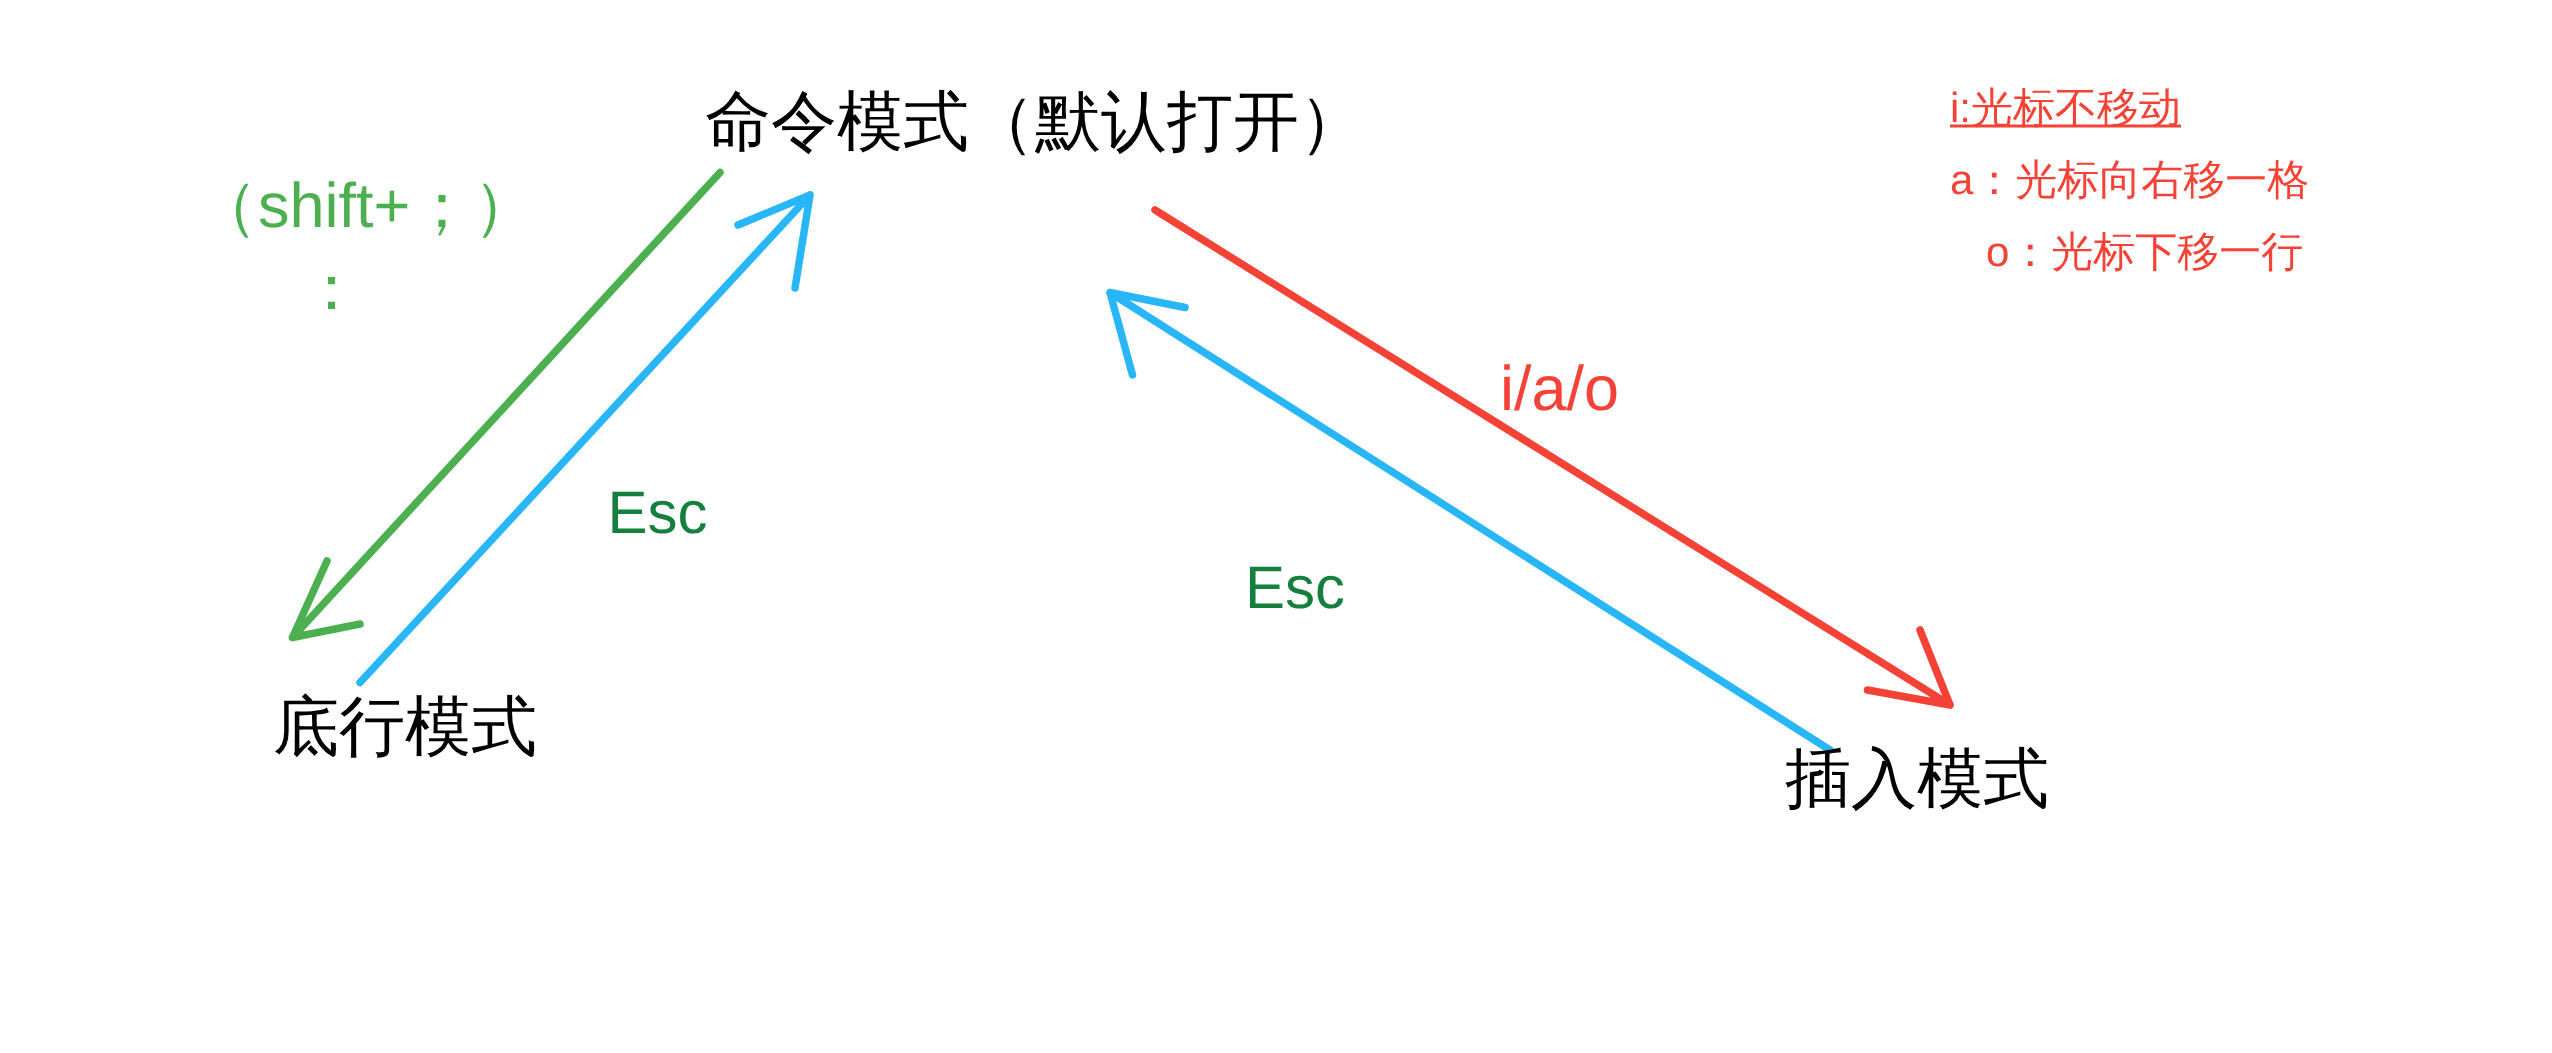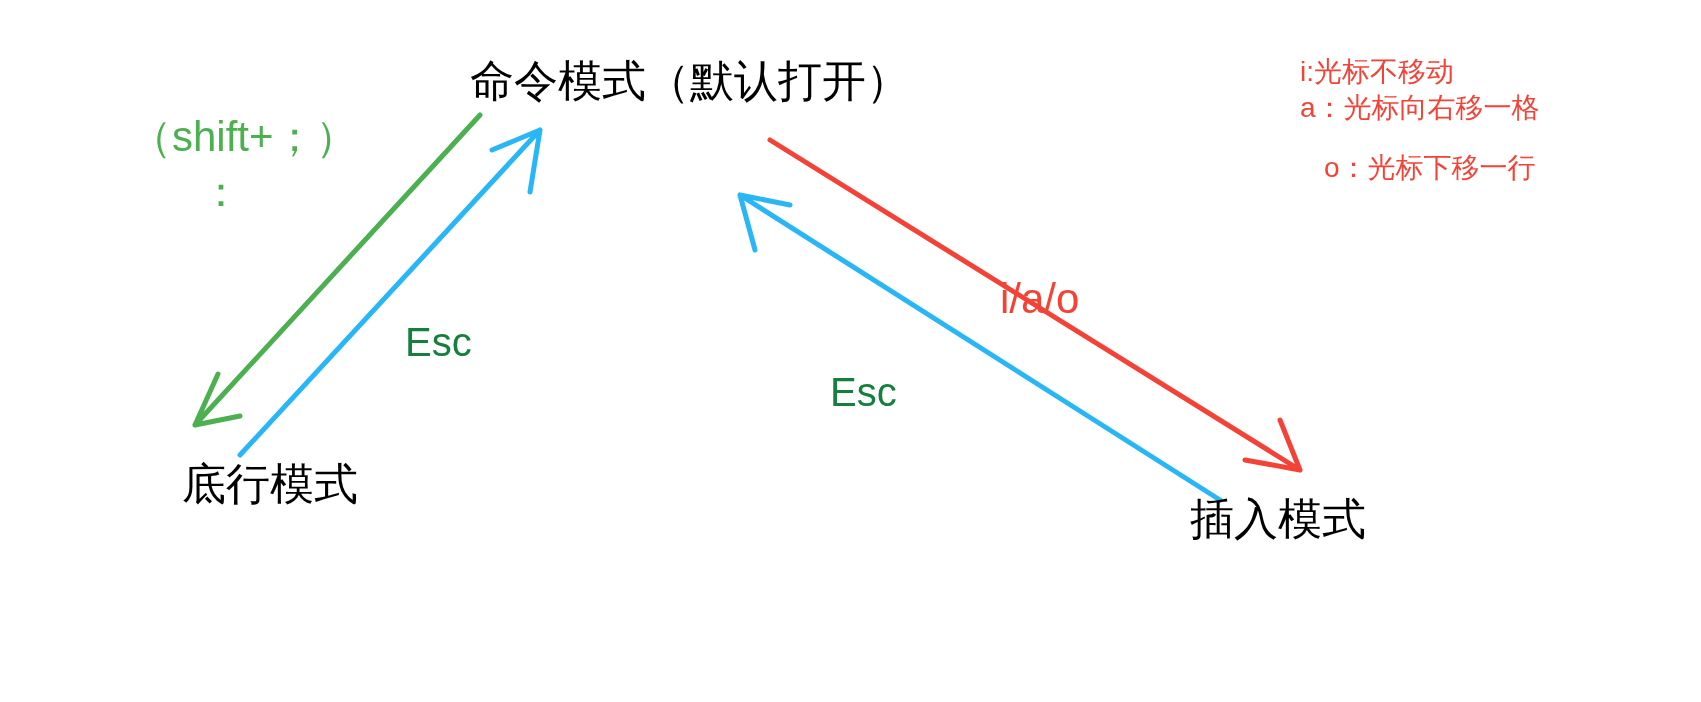--- a/index.html
+++ b/index.html
@@ -23,21 +23,20 @@
       color: #4caf50;
       margin-top: 14px;
     }
     .blue-label {
       font-size: 40px;
       color: #15803d;
     }
     .red-label {
       font-size: 42px;
       color: #f44336;
-      margin-top: 40px;
     }
     .note-label {
       font-size: 28px;
       color: #f44336;
       line-height: 1.6;
     }
     svg.overlay {
       position: absolute;
       top: 0;
       left: 0;
@@ -68,15 +67,15 @@
 
 <div class="label green-label" style="left:130px; top:95px;">（shift+；）</div>
 <div class="label green-label" style="left:200px; top:150px;">：</div>
 
 <div class="label blue-label" style="left:405px; top:320px;">Esc</div>
 
 <div class="label blue-label" style="left:830px; top:370px;">Esc</div>
 
 <div class="label red-label" style="left:1000px; top:235px;">i/a/o</div>
 
-<div class="label note-label" style="left:1300px; top:50px;">i:光标不移动</div>
-<div class="label note-label" style="left:1300px; top:86px;">a：光标向右移一格</div>
+<div class="label note-label" style="left:1300px; top:50px;text-decoration:underline;">i:光标不移动</div>
+<div class="label note-label" style="left:1300px; top:98px;">a：光标向右移一格</div>
 <div class="label note-label" style="left:1324px; top:146px;">o：光标下移一行</div>
 
 </body></html>

